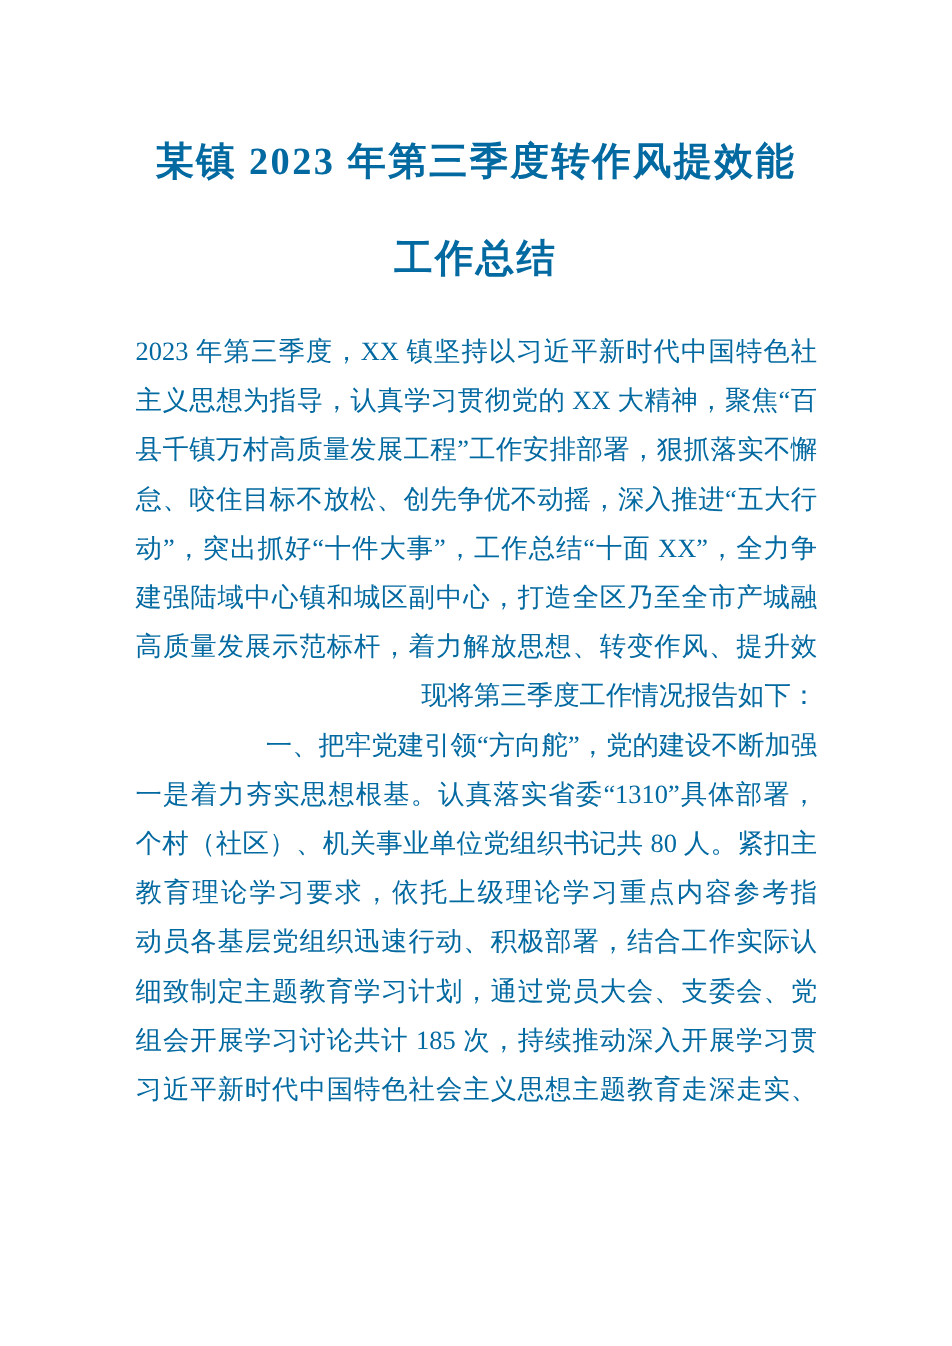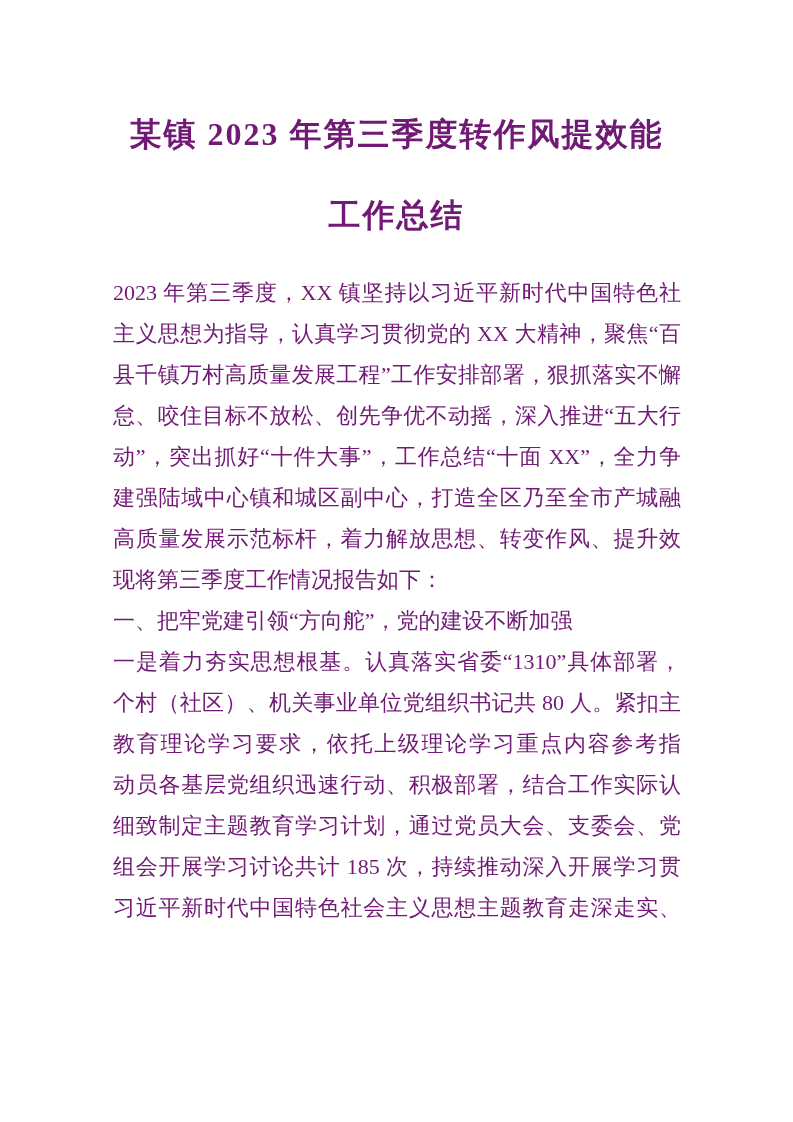--- a/index.html
+++ b/index.html
@@ -1,21 +1,21 @@
 <!DOCTYPE html>
 <html><head>
 <meta charset="utf-8">
 <style>
   html, body { margin: 0; padding: 0; background: #ffffff; }
   .page {
     position: relative;
     width: 793px;
     height: 1122px;
     background: #ffffff;
-    color: #701a75;
+    color: #0369a1;
     font-family: "Liberation Serif", serif;
     overflow: hidden;
   }
   .title-block {
     padding-top: 118px;
     text-align: center;
     font-weight: 700;
     font-size: 32px;
     letter-spacing: 2px;
   }
@@ -29,21 +29,21 @@
     line-height: 33px;
   }
   .doc-body {
     margin: 40px 112px 0 113px;
     font-size: 22px;
   }
   .line {
     height: 41px;
     line-height: 41px;
     overflow: hidden;
-    text-align: left;
+    text-align: right;
     white-space: nowrap;
   }
   .line.j {
     white-space: normal;
     text-align: justify;
     text-align-last: justify;
   }
 </style>
 </head>
 <body>

